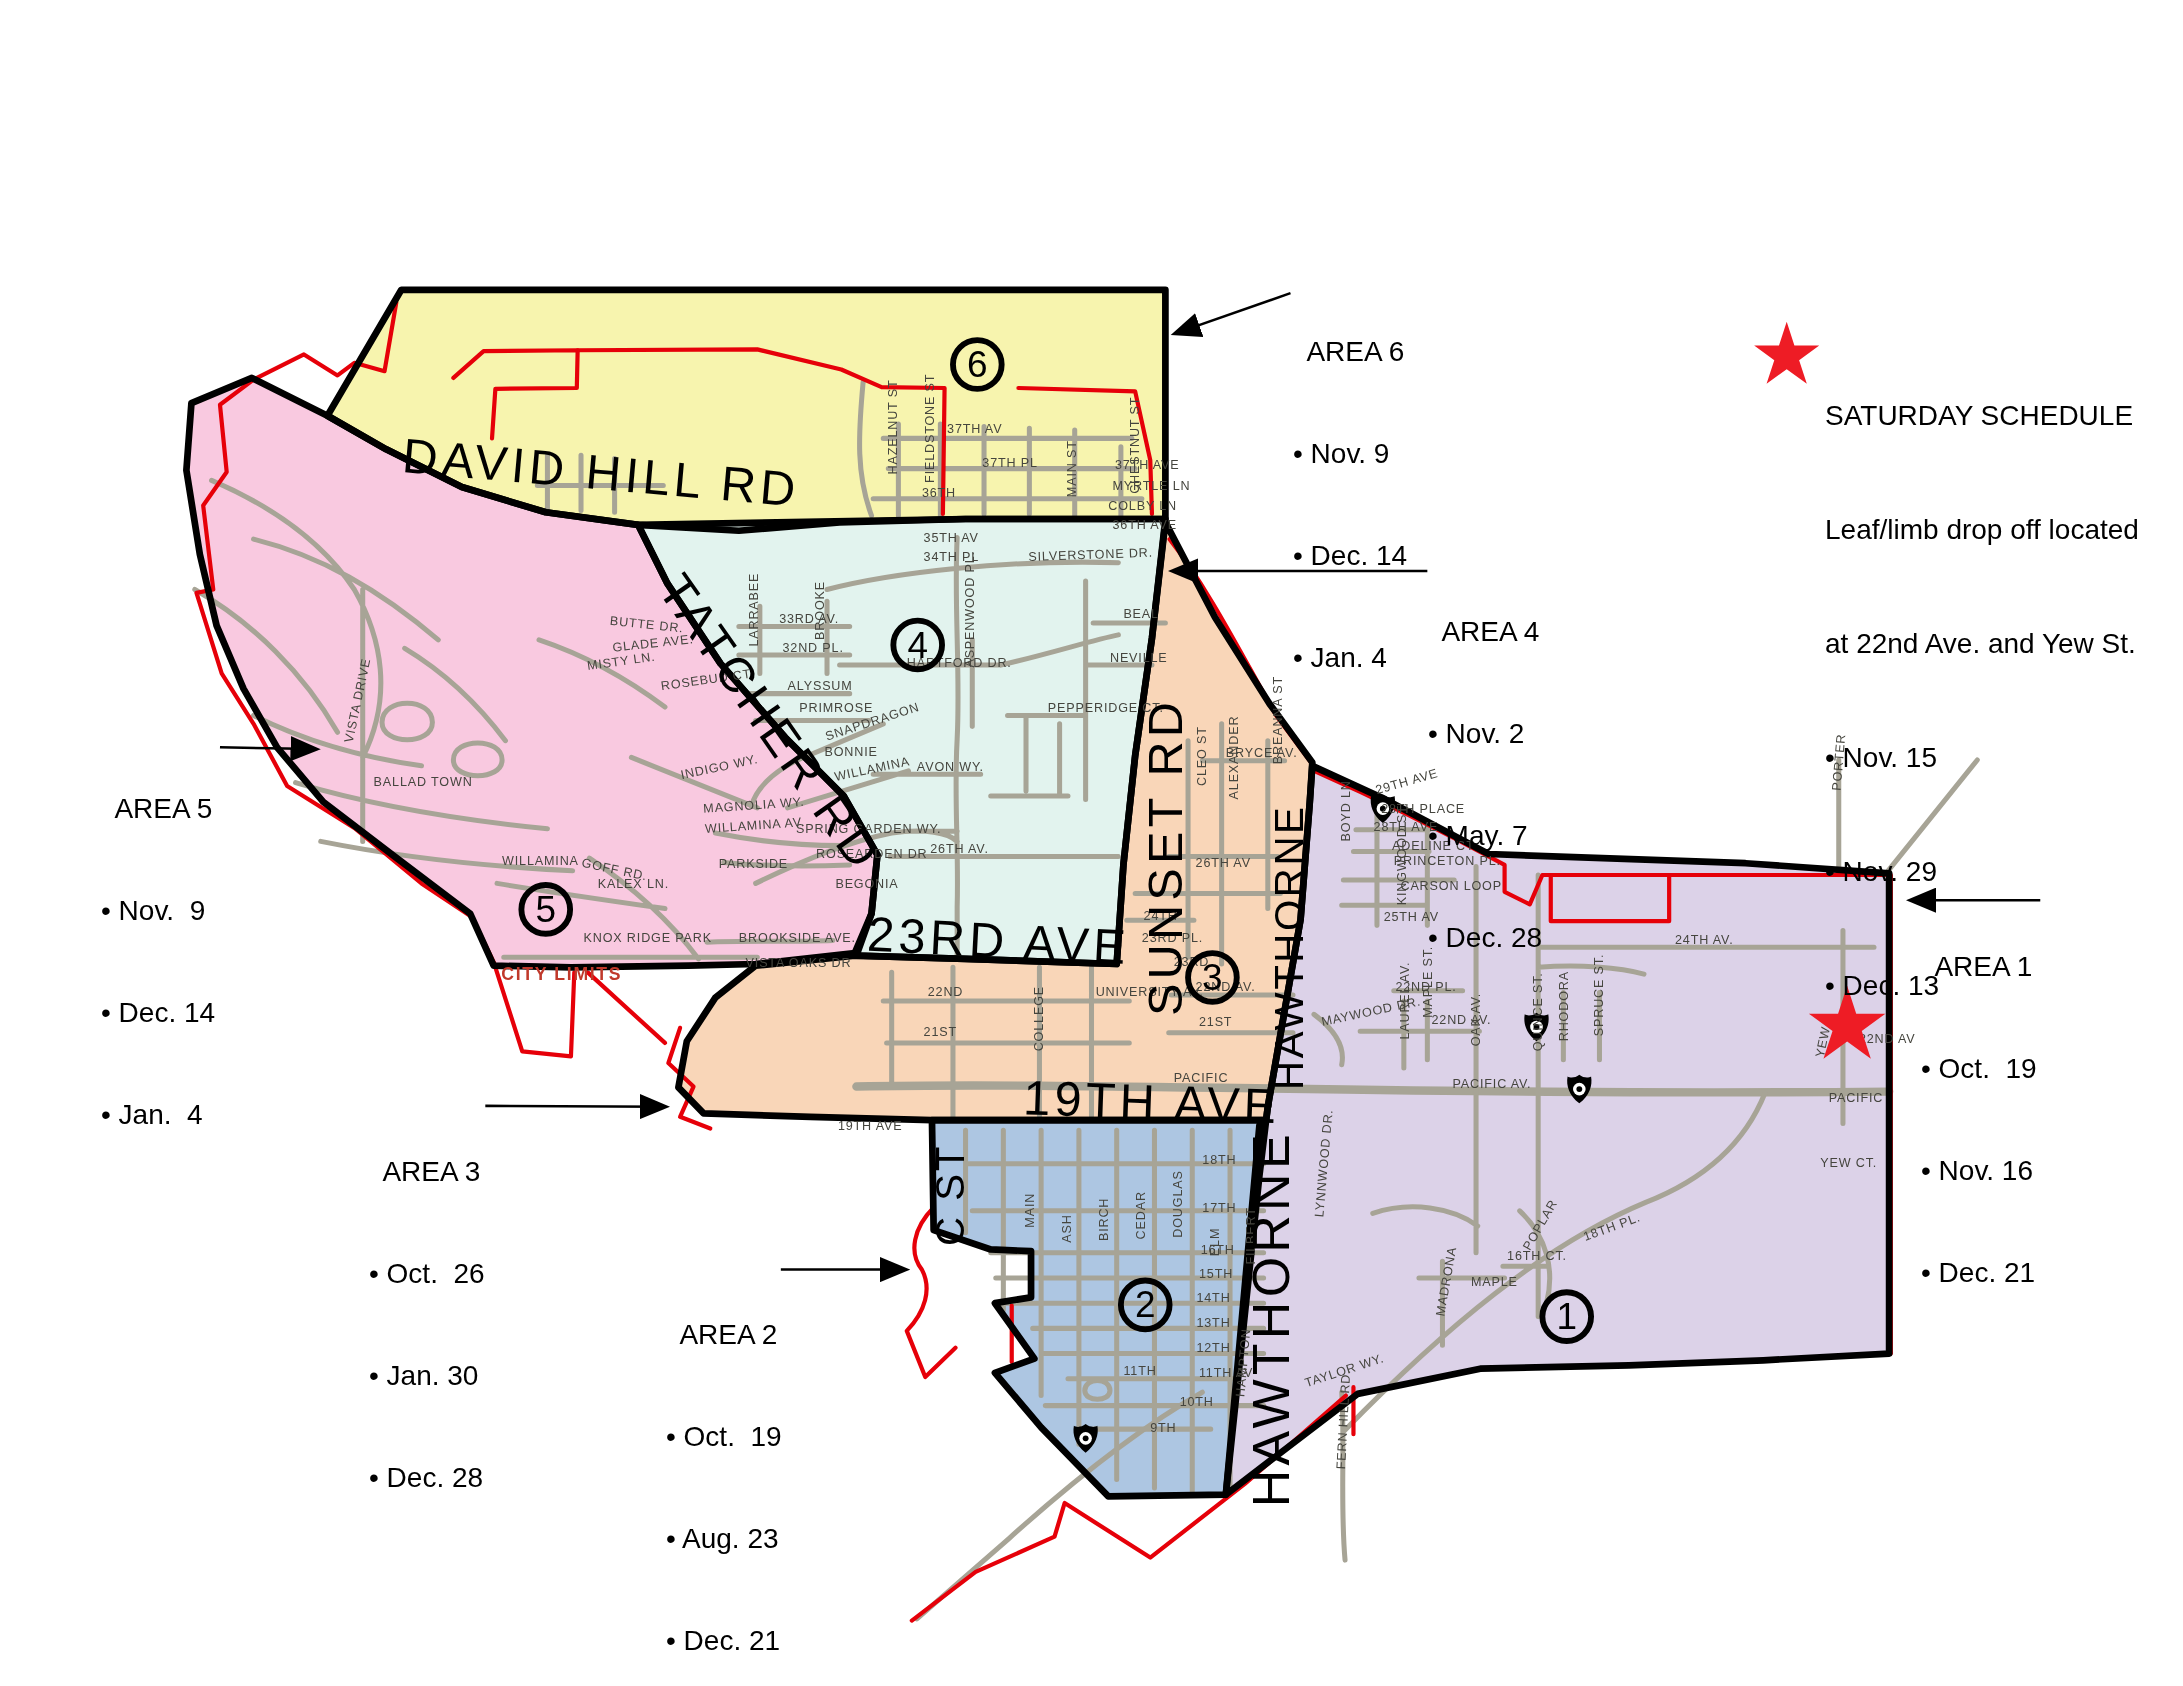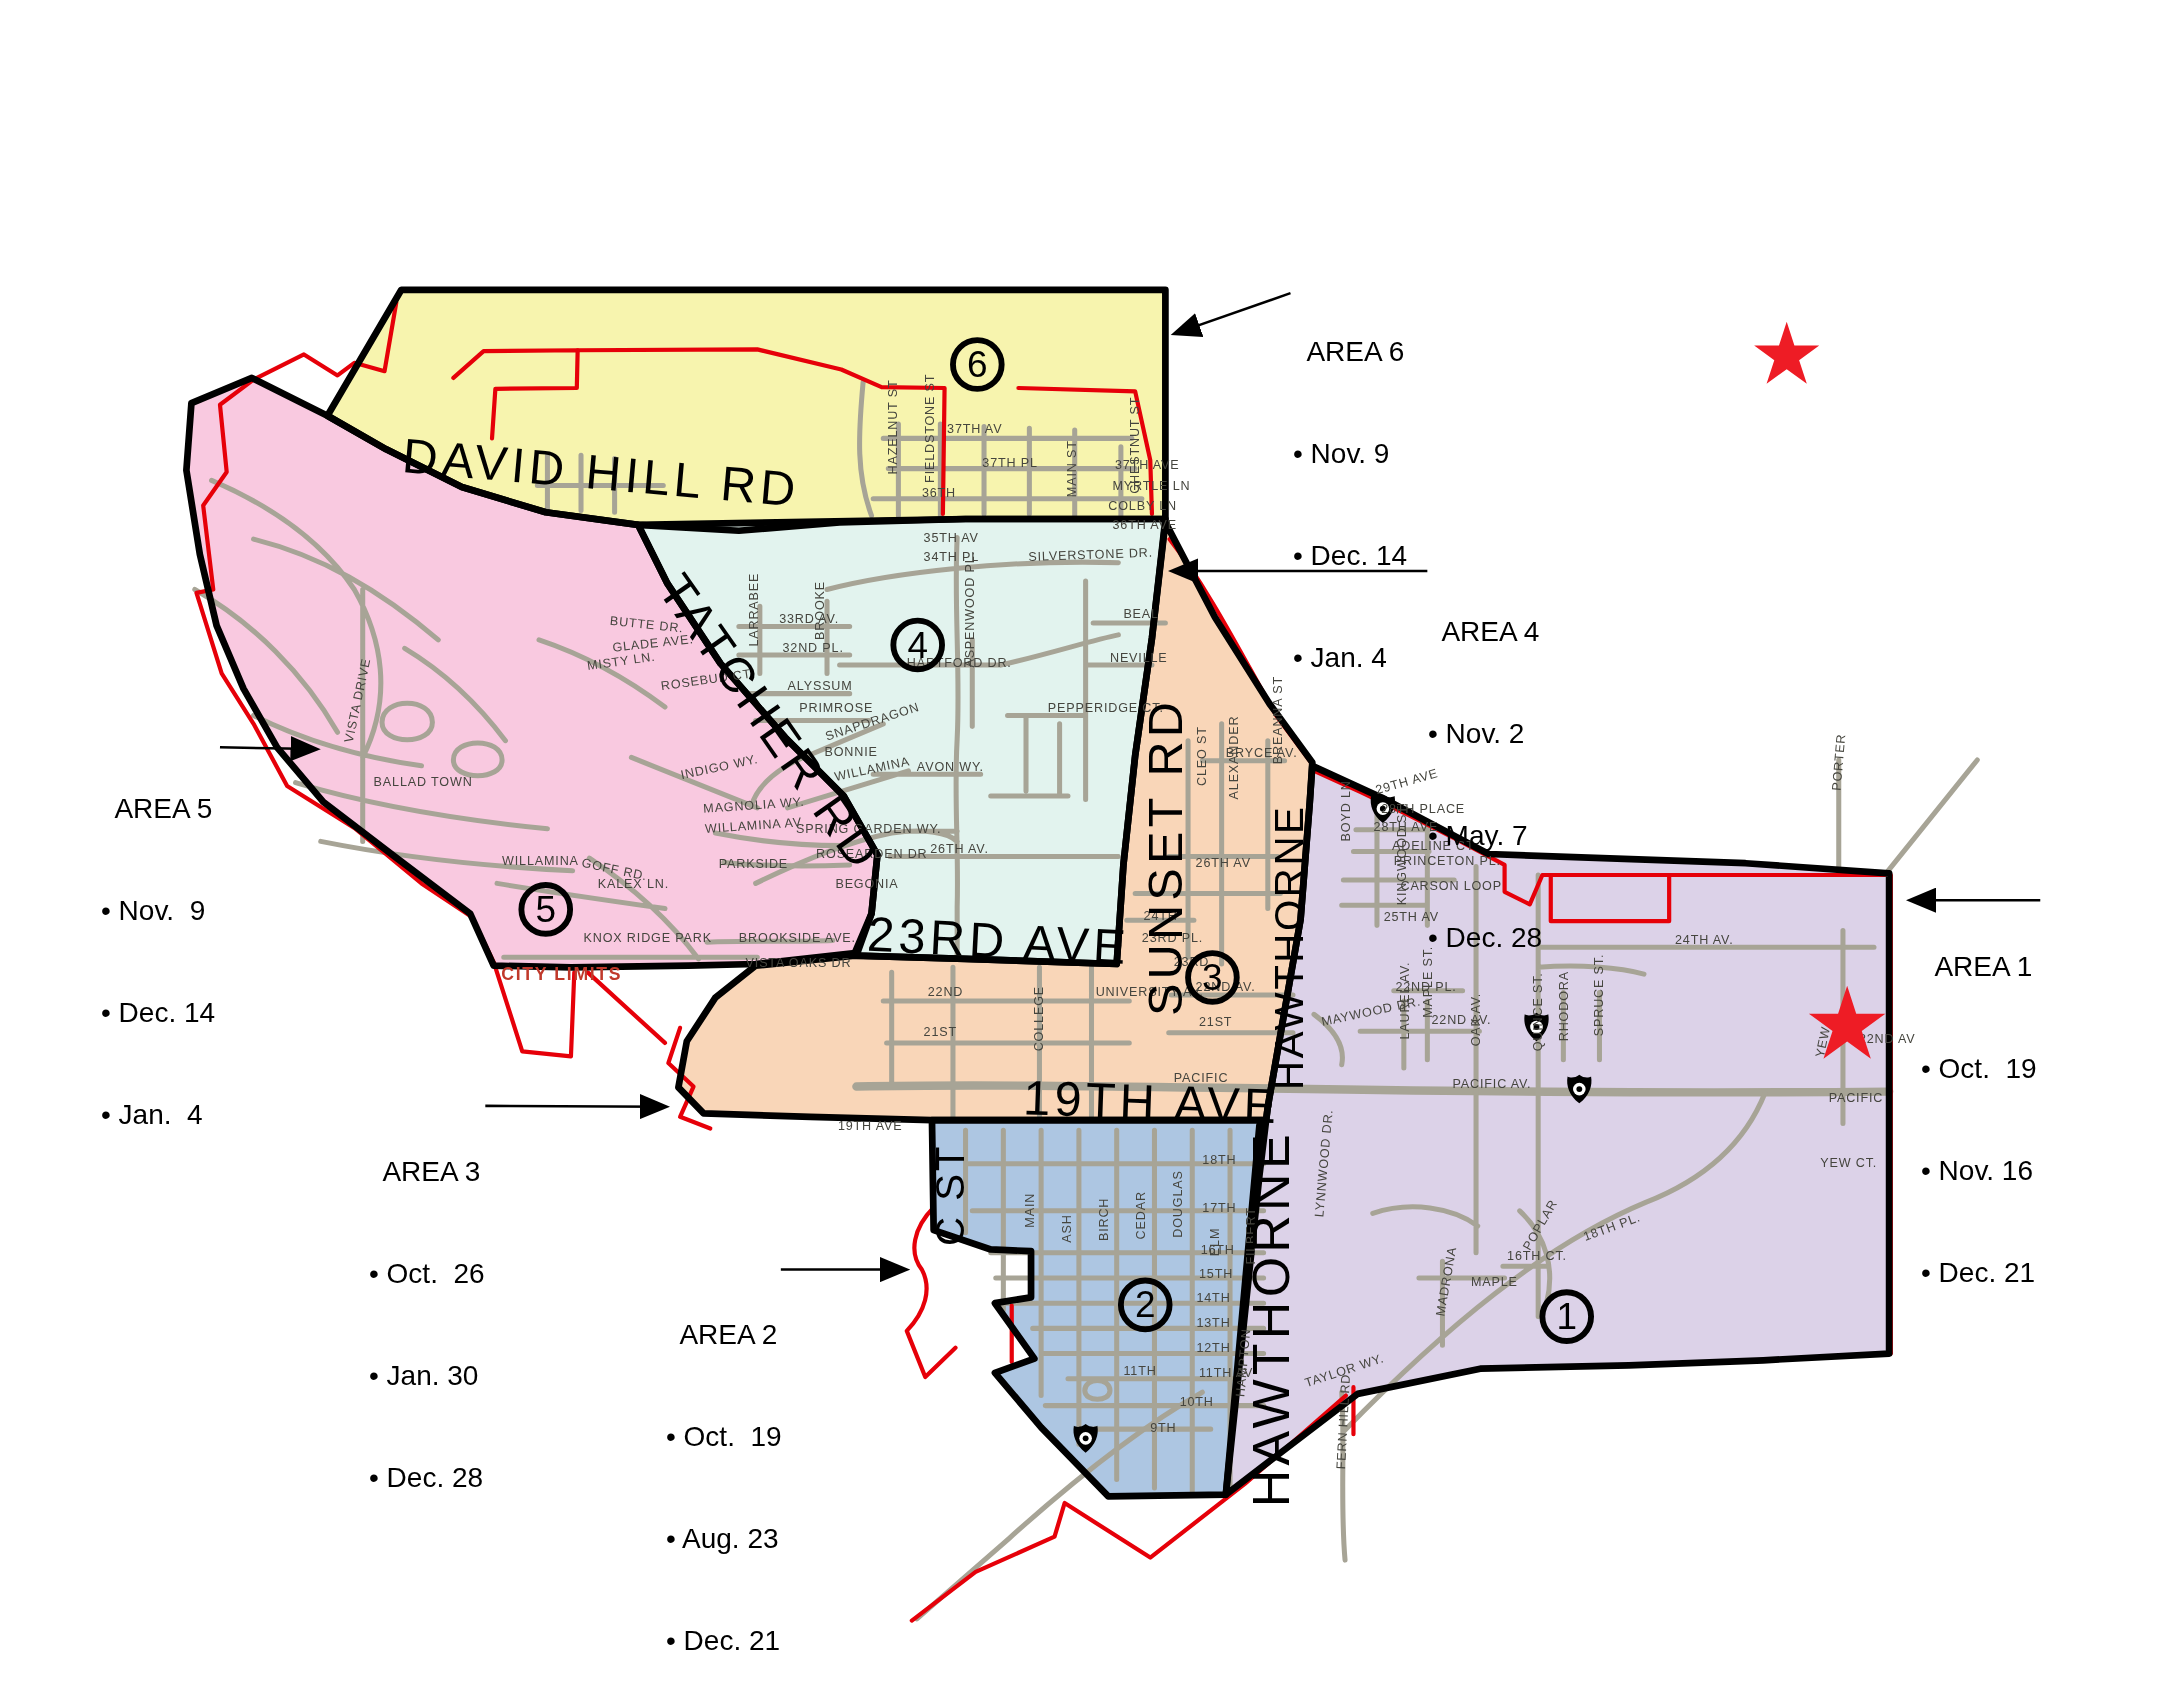--- a/index.html
+++ b/index.html
@@ -319,15 +319,23 @@
   <div>• Dec. 28</div>
 </div>
 
 <div class="callout" style="left:666px;top:1250px;">
   <div class="c-title">AREA 2</div>
   <div>• Oct.  19</div>
   <div>• Aug. 23</div>
   <div>• Dec. 21</div>
 </div>
 
+<div class="sat-callout" style="left:1825px;top:321px;">
+  <div>SATURDAY SCHEDULE</div>
+  <div>Leaf/limb drop off located</div>
+  <div>at 22nd Ave. and Yew St.</div>
+  <div>• Nov. 15</div>
+  <div>• Nov. 29</div>
+  <div>• Dec. 13</div>
+</div>
 
 </div>
 
 
 </body></html>

